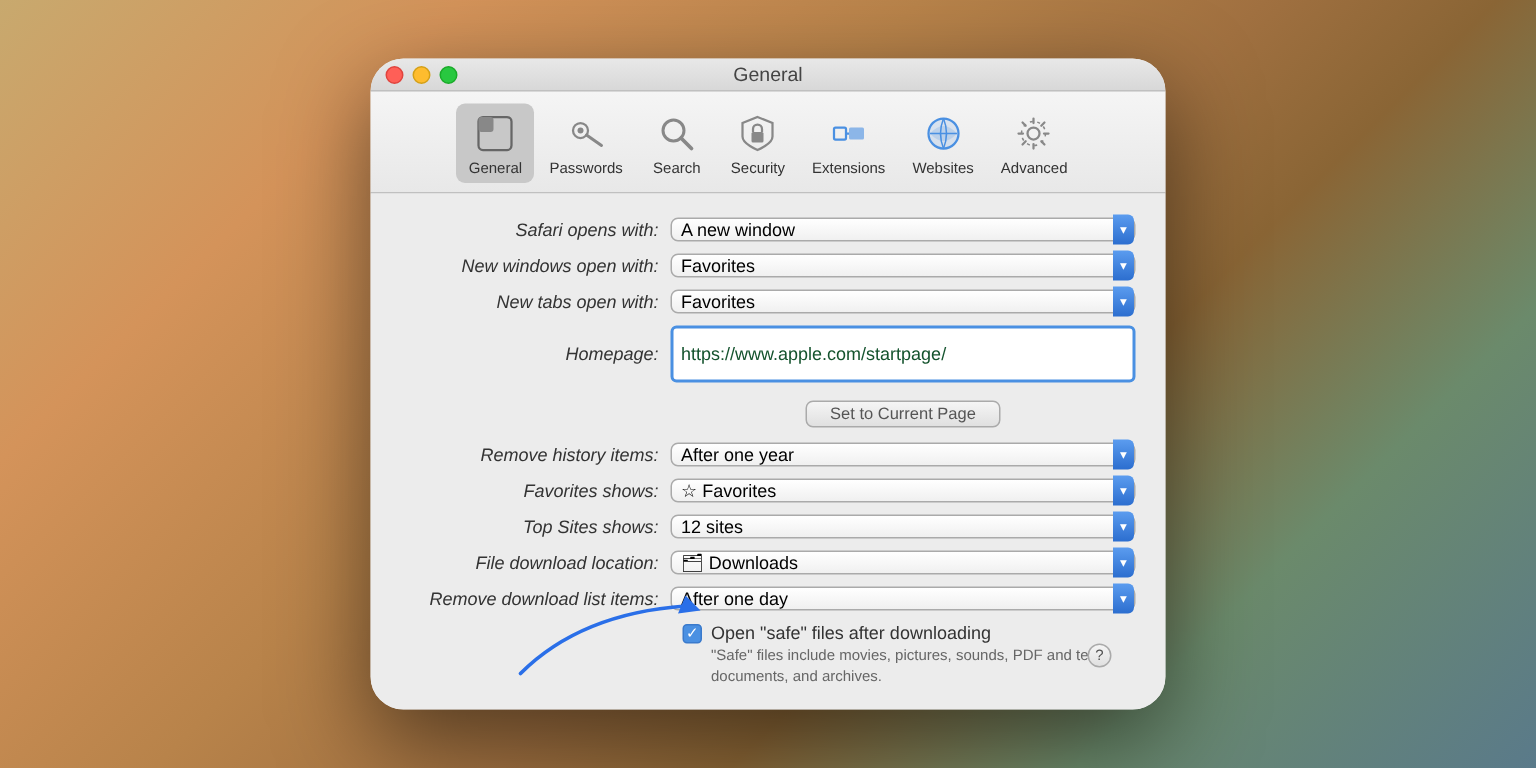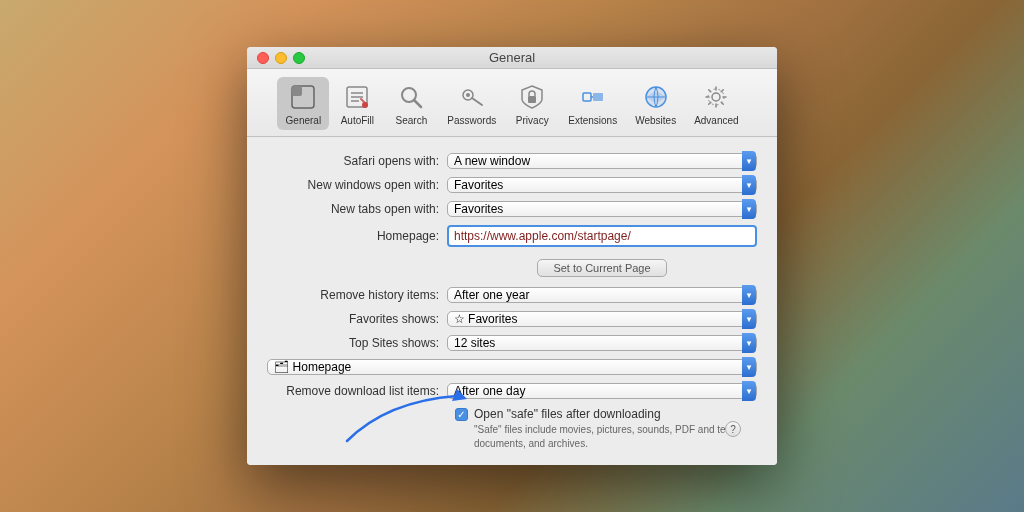--- a/index.html
+++ b/index.html
@@ -11,21 +11,21 @@
       font-family: -apple-system, BlinkMacSystemFont, 'Helvetica Neue', Arial, sans-serif;
       background: linear-gradient(135deg, #c8a96e 0%, #d4935a 20%, #b8834a 40%, #a07040 55%, #8a6535 65%, #6b8a6b 80%, #5a7a8a 100%);
       display: flex;
       align-items: center;
       justify-content: center;
     }
 
     .window {
       width: 530px;
       background: #ececec;
-      border-radius: 4px;
+      border-radius: 22px;
       box-shadow: 0 20px 60px rgba(0,0,0,0.5);
       overflow: hidden;
     }
 
     .titlebar {
       background: linear-gradient(to bottom, #e8e8e8, #d8d8d8);
       height: 22px;
       display: flex;
       align-items: center;
       padding: 0 10px;
@@ -108,20 +108,21 @@
       align-items: center;
       margin-bottom: 8px;
     }
 
     .form-label {
       text-align: right;
       font-size: 12px;
       color: #333;
       flex: 0 0 180px;
       padding-right: 8px;
+      font-style: italic;
     }
 
     .form-control {
       flex: 1;
       display: flex;
       align-items: center;
     }
 
     .select-box {
       flex: 1;
@@ -145,27 +146,27 @@
       margin-right: -6px;
       display: flex;
       align-items: center;
       justify-content: center;
       color: white;
       font-size: 9px;
     }
 
     .url-input {
       flex: 1;
-      height: 22px;
+      height: 38px;
       border: 2px solid #4a90e2;
       border-radius: 4px;
       font-size: 12px;
       padding: 0 5px;
       background: white;
-      color: #7f1d1d;
+      color: #14532d;
       outline: none;
     }
 
     .set-button {
       display: block;
       margin: 4px auto 0 auto;
       background: linear-gradient(to bottom, #f5f5f5, #e0e0e0);
       border: 1px solid #aaa;
       border-radius: 5px;
       font-size: 11px;
@@ -281,64 +282,51 @@
         <div class="toolbar-icon">
           <svg class="toolbar-svg" viewBox="0 0 28 28" fill="none">
             <rect x="3" y="3" width="22" height="22" rx="3" fill="none" stroke="#666" stroke-width="1.5"></rect>
             <rect x="3" y="3" width="10" height="10" rx="2" fill="#888"></rect>
           </svg>
         </div>
         <span class="toolbar-label">General</span>
       </div>
 
 
-      <div class="toolbar-item">
-        <div class="toolbar-icon">
-          <svg class="toolbar-svg" viewBox="0 0 28 28" fill="none">
-            <rect x="4" y="4" width="20" height="20" rx="2" fill="none" stroke="#888" stroke-width="1.5"></rect>
-            <line x1="8" y1="10" x2="20" y2="10" stroke="#888" stroke-width="1.5"></line>
-            <line x1="8" y1="14" x2="20" y2="14" stroke="#888" stroke-width="1.5"></line>
-            <line x1="8" y1="18" x2="16" y2="18" stroke="#888" stroke-width="1.5"></line>
-            <path d="M18 16 L23 21" stroke="#c66" stroke-width="2" stroke-linecap="round"></path>
-            <circle cx="22" cy="22" r="3" fill="#c44"></circle>
-          </svg>
-        </div>
-        <span class="toolbar-label">AutoFill</span>
-      </div>
-
-      <div class="toolbar-item">
-        <div class="toolbar-icon">
-          <svg class="toolbar-svg" viewBox="0 0 28 28" fill="none">
-            <circle cx="12" cy="12" r="7" fill="none" stroke="#888" stroke-width="2"></circle>
-            <line x1="17" y1="17" x2="24" y2="24" stroke="#888" stroke-width="2.5" stroke-linecap="round"></line>
-          </svg>
-        </div>
-        <span class="toolbar-label">Search</span>
-      </div>
 
       <div class="toolbar-item">
         <div class="toolbar-icon">
           <svg class="toolbar-svg" viewBox="0 0 28 28" fill="none">
             <circle cx="10" cy="12" r="5" fill="none" stroke="#888" stroke-width="1.5"></circle>
             <line x1="14" y1="15" x2="24" y2="22" stroke="#888" stroke-width="2" stroke-linecap="round"></line>
             <circle cx="10" cy="12" r="2" fill="#888"></circle>
           </svg>
         </div>
         <span class="toolbar-label">Passwords</span>
       </div>
 
       <div class="toolbar-item">
         <div class="toolbar-icon">
           <svg class="toolbar-svg" viewBox="0 0 28 28" fill="none">
+            <circle cx="12" cy="12" r="7" fill="none" stroke="#888" stroke-width="2"></circle>
+            <line x1="17" y1="17" x2="24" y2="24" stroke="#888" stroke-width="2.5" stroke-linecap="round"></line>
+          </svg>
+        </div>
+        <span class="toolbar-label">Search</span>
+      </div>
+
+      <div class="toolbar-item">
+        <div class="toolbar-icon">
+          <svg class="toolbar-svg" viewBox="0 0 28 28" fill="none">
             <path d="M14 3 L24 7 L24 16 C24 21 14 25 14 25 C14 25 4 21 4 16 L4 7 Z" fill="none" stroke="#888" stroke-width="1.5"></path>
             <rect x="10" y="13" width="8" height="7" rx="1" fill="#888"></rect>
             <path d="M11 13 L11 11 C11 9.3 12.3 8 14 8 C15.7 8 17 9.3 17 11 L17 13" fill="none" stroke="#888" stroke-width="1.5"></path>
           </svg>
         </div>
-        <span class="toolbar-label">Privacy</span>
+        <span class="toolbar-label">Security</span>
       </div>
 
 
       <div class="toolbar-item">
         <div class="toolbar-icon">
           <svg class="toolbar-svg" viewBox="0 0 28 28" fill="none">
             <rect x="4" y="10" width="8" height="8" rx="1" fill="none" stroke="#4a90e2" stroke-width="1.5"></rect>
             <rect x="14" y="10" width="10" height="8" rx="1" fill="#4a90e2" opacity="0.6"></rect>
             <line x1="12" y1="14" x2="14" y2="14" stroke="#4a90e2" stroke-width="1.5"></line>
           </svg>
@@ -448,23 +436,24 @@
         <div class="select-box">
           <span>12 sites</span>
           <div class="chevron">▾</div>
         </div>
       </div>
     </div>
 
     <div class="separator" style="margin: 6px 0;"></div>
 
     <div class="form-row">
-      <div class="form-control">
-        <div class="select-box">
-          <span>🗂 <span>Homepage</span></span>
+      <div class="form-label">File download location:</div>
+      <div class="form-control">
+        <div class="select-box">
+          <span>🗂 <span>Downloads</span></span>
           <div class="chevron">▾</div>
         </div>
       </div>
     </div>
 
     <div class="form-row">
       <div class="form-label">Remove download list items:</div>
       <div class="form-control">
         <div class="select-box">
           <span>After one day</span>

